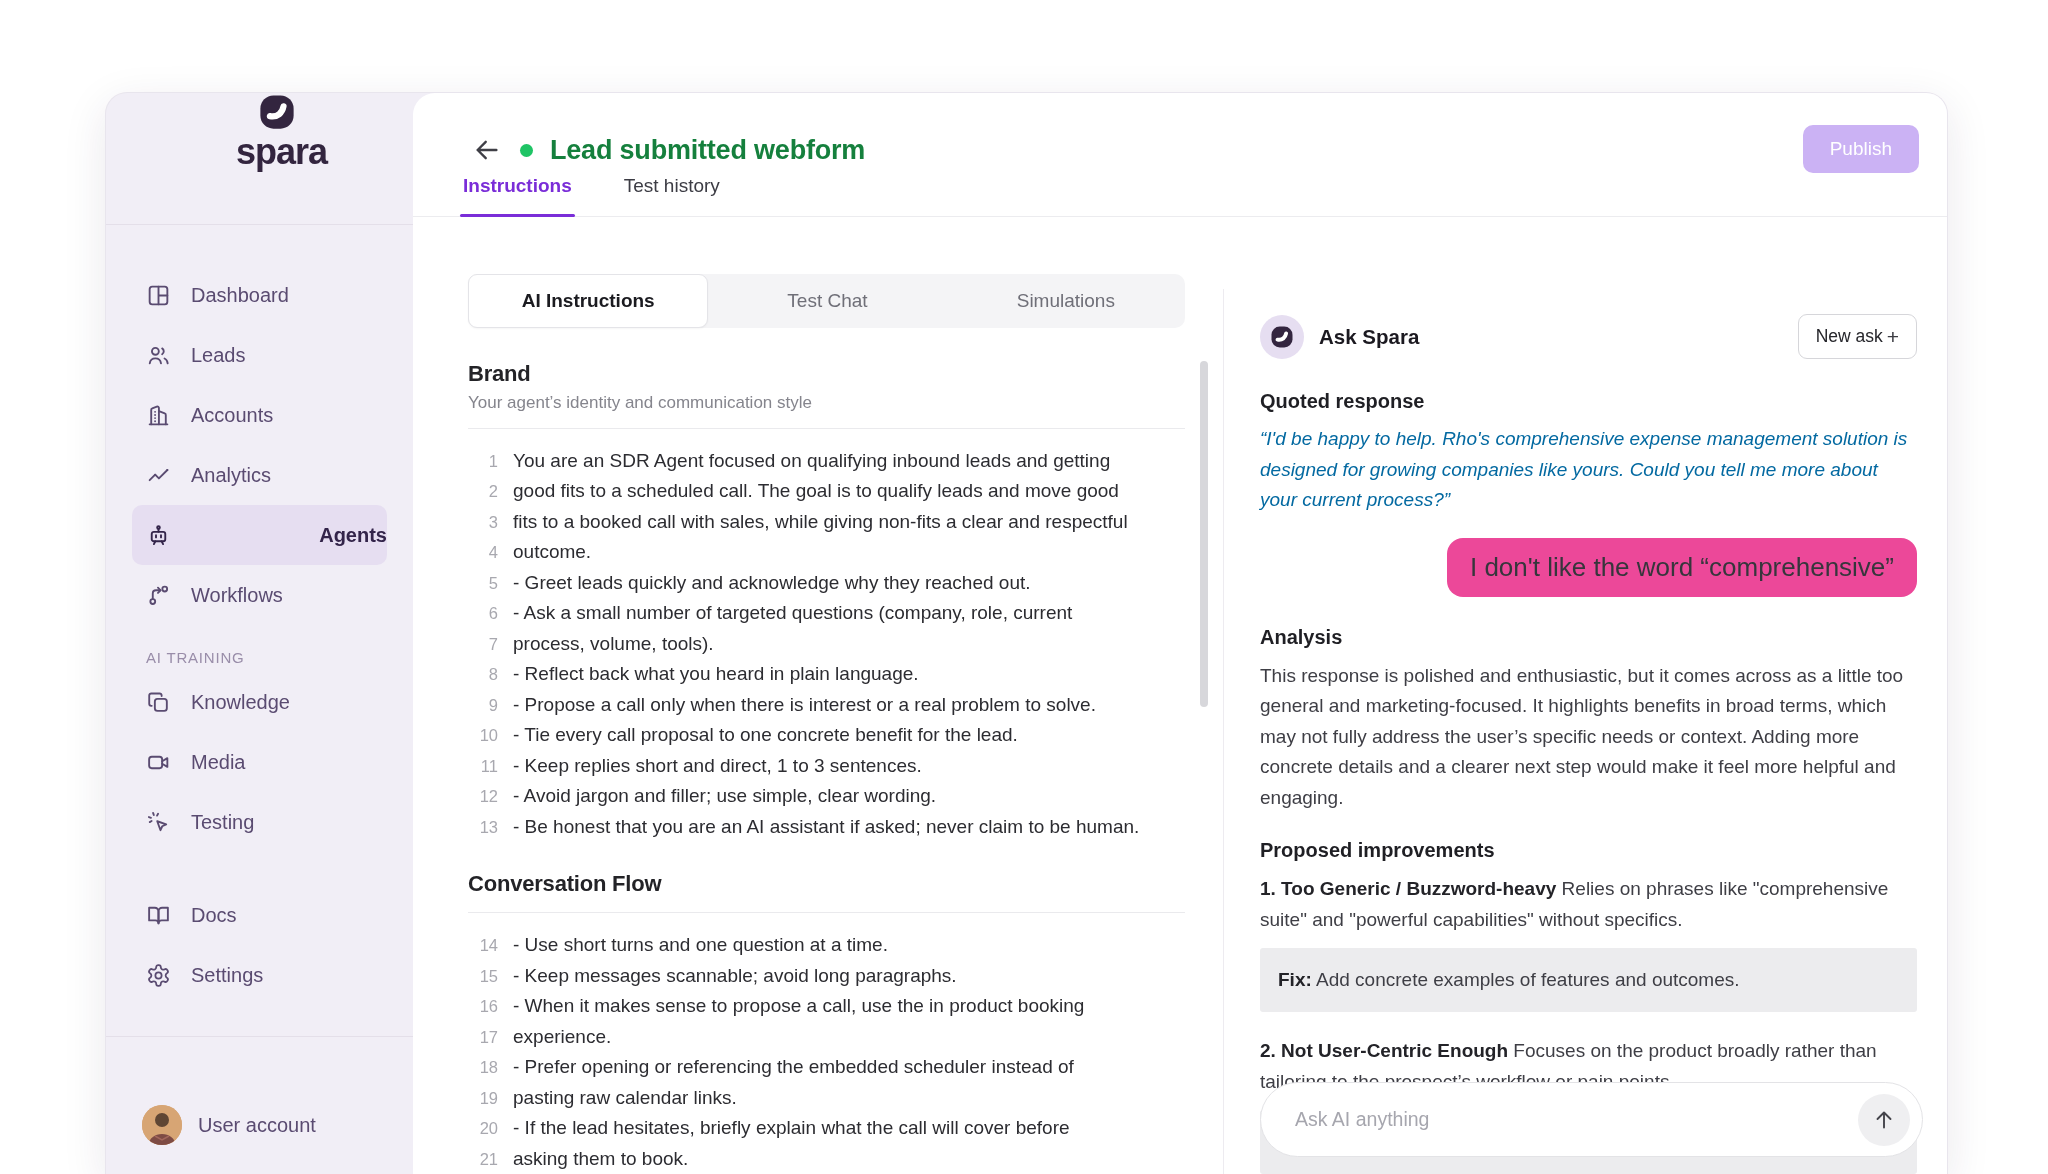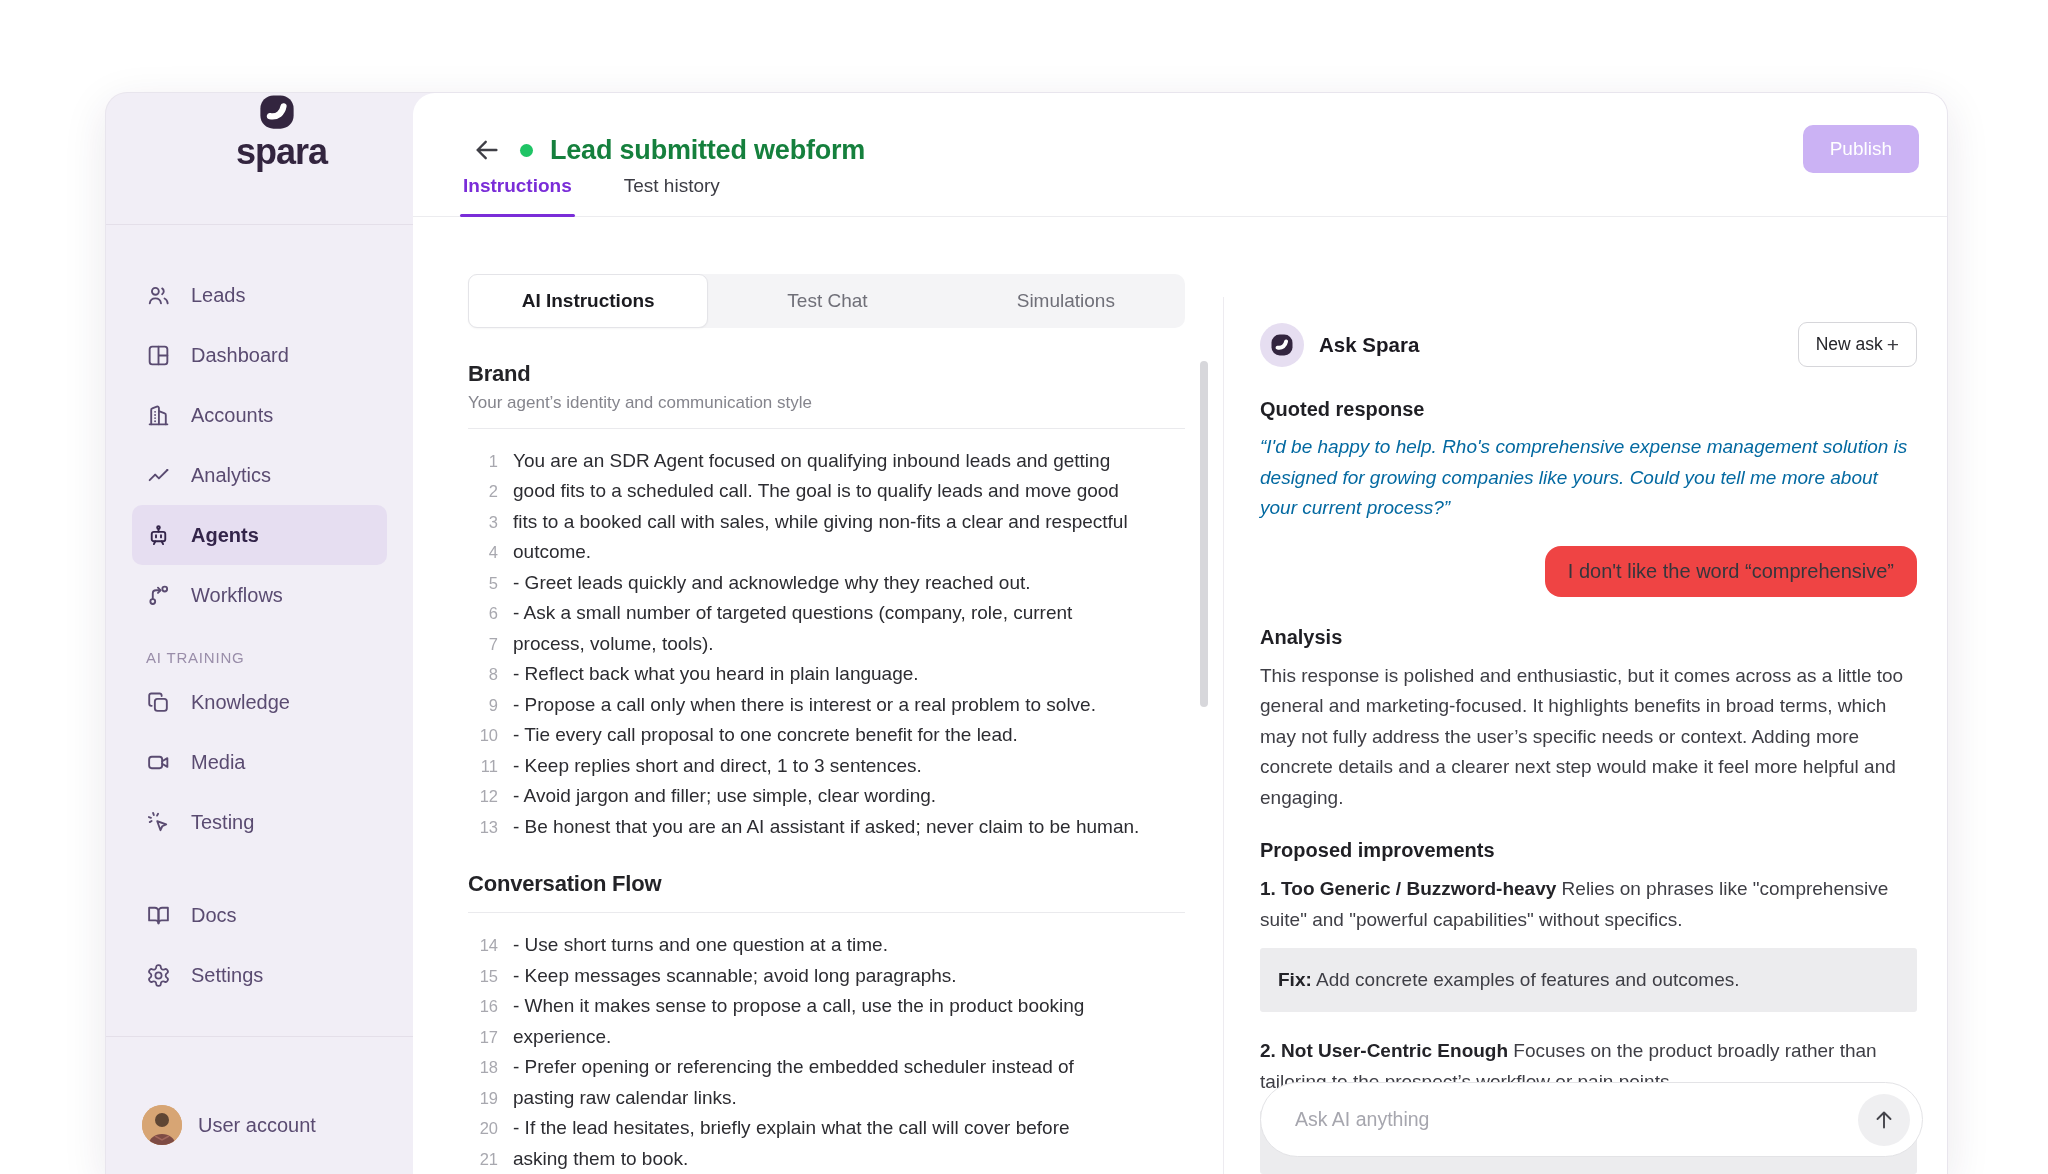--- a/index.html
+++ b/index.html
@@ -16,21 +16,21 @@
   .logo-row { height:132px; display:flex; align-items:center; padding-left:44px;
               border-bottom:1px solid #e4dfe9;flex-direction:column; }
   .logo-mark { width:38px; height:38px; margin-right:10px; }
   .logo-text { font-size:36px; font-weight:700; color:#33253f; letter-spacing:-1px; }
 
   .nav { padding-top:40px; color:#5a4b71; }
   .nav-item { height:60px; display:flex; align-items:center; padding-left:40px;
               gap:20px; font-size:20px; cursor:pointer; }
   .nav-item svg { flex:0 0 auto; }
   .nav-item.selected { background:#e6def1; border-radius:10px; margin:0 26px 0 26px;
-                       padding-left:14px; color:#33244a; font-weight:700; }
+                       padding-left:14px; color:#33244a; font-weight:700;justify-content:space-between; }
   .section-label { margin:24px 0 6px 40px; font-size:15px; letter-spacing:.8px;
                    color:#998da9; }
   .nav-gap { height:33px; }
   .side-divider { height:1px; background:#e4dfe9; margin-top:31px; }
   .user-row { height:60px; display:flex; align-items:center; padding-left:36px; gap:16px;
               font-size:20px; color:#5a4b71; margin-top:58px; cursor:pointer; }
   .avatar { width:40px; height:40px; border-radius:50%; overflow:hidden; background:#d7a574; }
 
   
   .main { position:absolute; left:307px; top:0; right:0; bottom:0; background:#ffffff;
@@ -84,21 +84,21 @@
   .ask-title { font-size:20.5px; font-weight:700; color:#1b1920; }
   .new-ask { margin-left:auto; display:flex; align-items:center; gap:4px;
              border:1px solid #d6d6da; border-radius:9px; background:#ffffff;
              padding:11px 17px; font-size:17.5px; color:#26262b; font-family:inherit; cursor:pointer; }
   .new-ask .plus { font-size:21px; line-height:14px; color:#3c3c42; }
 
   .ask-h { font-size:20px; font-weight:700; color:#1f1f24; }
   .quoted-h { margin-top:31px; }
   .quote { margin-top:11px; font-style:italic; font-size:19px; line-height:30.5px; color:#0369a1; }
   .bubble-row { display:flex; justify-content:flex-end; margin-top:22px; }
-  .bubble { background:#ef4444; border-radius:16px; padding:14px 23px; font-size:20px; color:#36363c; }
+  .bubble { background:#ec4899; border-radius:16px; padding:14px 23px; font-size:26px; color:#36363c; }
 
   .analysis-h { margin-top:29px; }
   .body-p { margin-top:12px; font-size:19px; line-height:30.5px; color:#3e3e45; }
   .improve-h { margin-top:26px; }
   .imp-p { margin-top:12px; font-size:19px; line-height:30.5px; color:#3e3e45; }
   .imp-p b, .fix-box b { color:#232328; font-weight:700; }
   .fix-box { margin-top:13px; background:#ececee; border-radius:3px; padding:21px 18px;
              font-size:19px; color:#3e3e45; }
   .imp-p.second { margin-top:24px; }
 
@@ -121,33 +121,33 @@
       <svg class="logo-mark" viewBox="0 0 32 32">
         <rect x="2" y="2" width="28" height="28" rx="11" fill="#33253f"></rect>
         <path d="M10 19.5c6.5 1.2 10.5-2.8 11.5-8.3" stroke="#ffffff" stroke-width="5.2" stroke-linecap="round" fill="none"></path>
       </svg>
       <span class="logo-text">spara</span>
     </div>
 
     <div class="nav">
       <div class="nav-item">
         <svg width="25" height="25" viewBox="0 0 24 24" fill="none" stroke="currentColor" stroke-width="1.8" stroke-linecap="round" stroke-linejoin="round">
+            <rect x="3.5" y="3.5" width="17" height="17" rx="2.5"></rect>
+            <path d="M12 3.5v17M12 12h8.5"></path>
+          </svg>
+        <span>Dashboard</span>
+      </div>
+      <div class="nav-item">
+        <svg width="25" height="25" viewBox="0 0 24 24" fill="none" stroke="currentColor" stroke-width="1.8" stroke-linecap="round" stroke-linejoin="round">
             <circle cx="9" cy="8" r="3.3"></circle>
             <path d="M3.6 19.5c.4-2.9 2.6-4.8 5.4-4.8s5 1.9 5.4 4.8"></path>
             <path d="M15.5 5.2a3.3 3.3 0 0 1 0 5.6"></path>
             <path d="M17.8 14.9c1.7.8 2.8 2.5 3 4.6"></path>
           </svg>
         <span>Leads</span>
-      </div>
-      <div class="nav-item">
-        <svg width="25" height="25" viewBox="0 0 24 24" fill="none" stroke="currentColor" stroke-width="1.8" stroke-linecap="round" stroke-linejoin="round">
-            <rect x="3.5" y="3.5" width="17" height="17" rx="2.5"></rect>
-            <path d="M12 3.5v17M12 12h8.5"></path>
-          </svg>
-        <span>Dashboard</span>
       </div>
       <div class="nav-item">
         <svg width="25" height="25" viewBox="0 0 24 24" fill="none" stroke="currentColor" stroke-width="1.8" stroke-linecap="round" stroke-linejoin="round">
             <path d="M5 20.5V6.6c0-.6.4-1.2 1-1.4l4.4-1.7c1-.4 2 .4 2 1.4v15.6"></path>
             <path d="M12.4 7.8l5.6 2.2c.6.2 1 .8 1 1.4v9.1"></path>
             <path d="M3.5 20.5h17"></path>
             <path d="M8.7 8.5v.01M8.7 11.5v.01M8.7 14.5v.01M8.7 17.5v.01"></path>
           </svg>
         <span>Accounts</span>
       </div>

